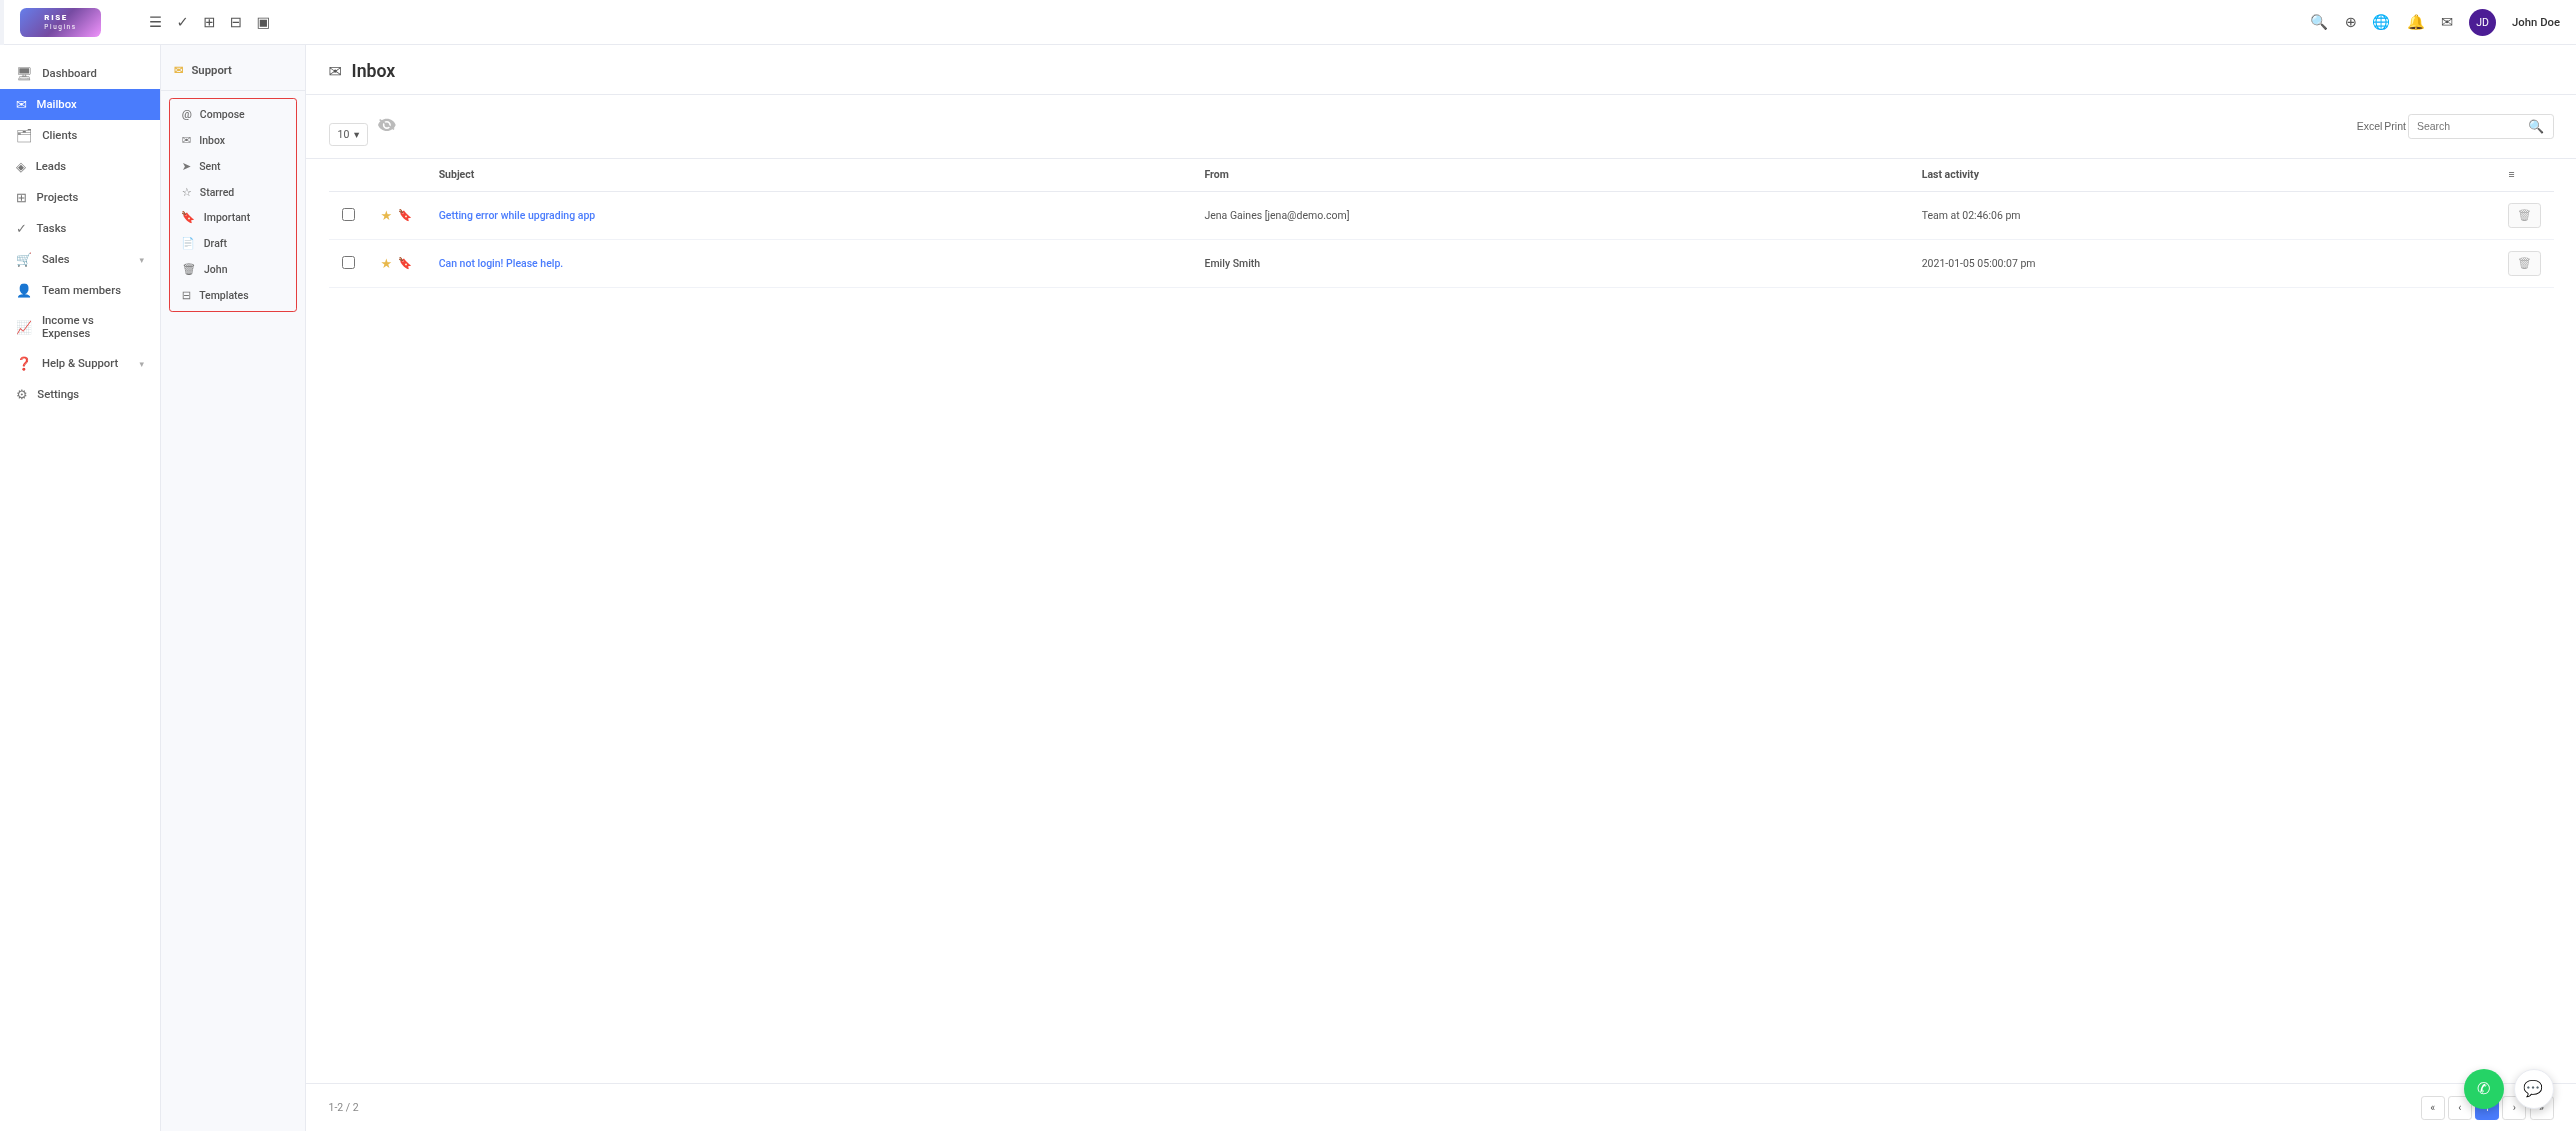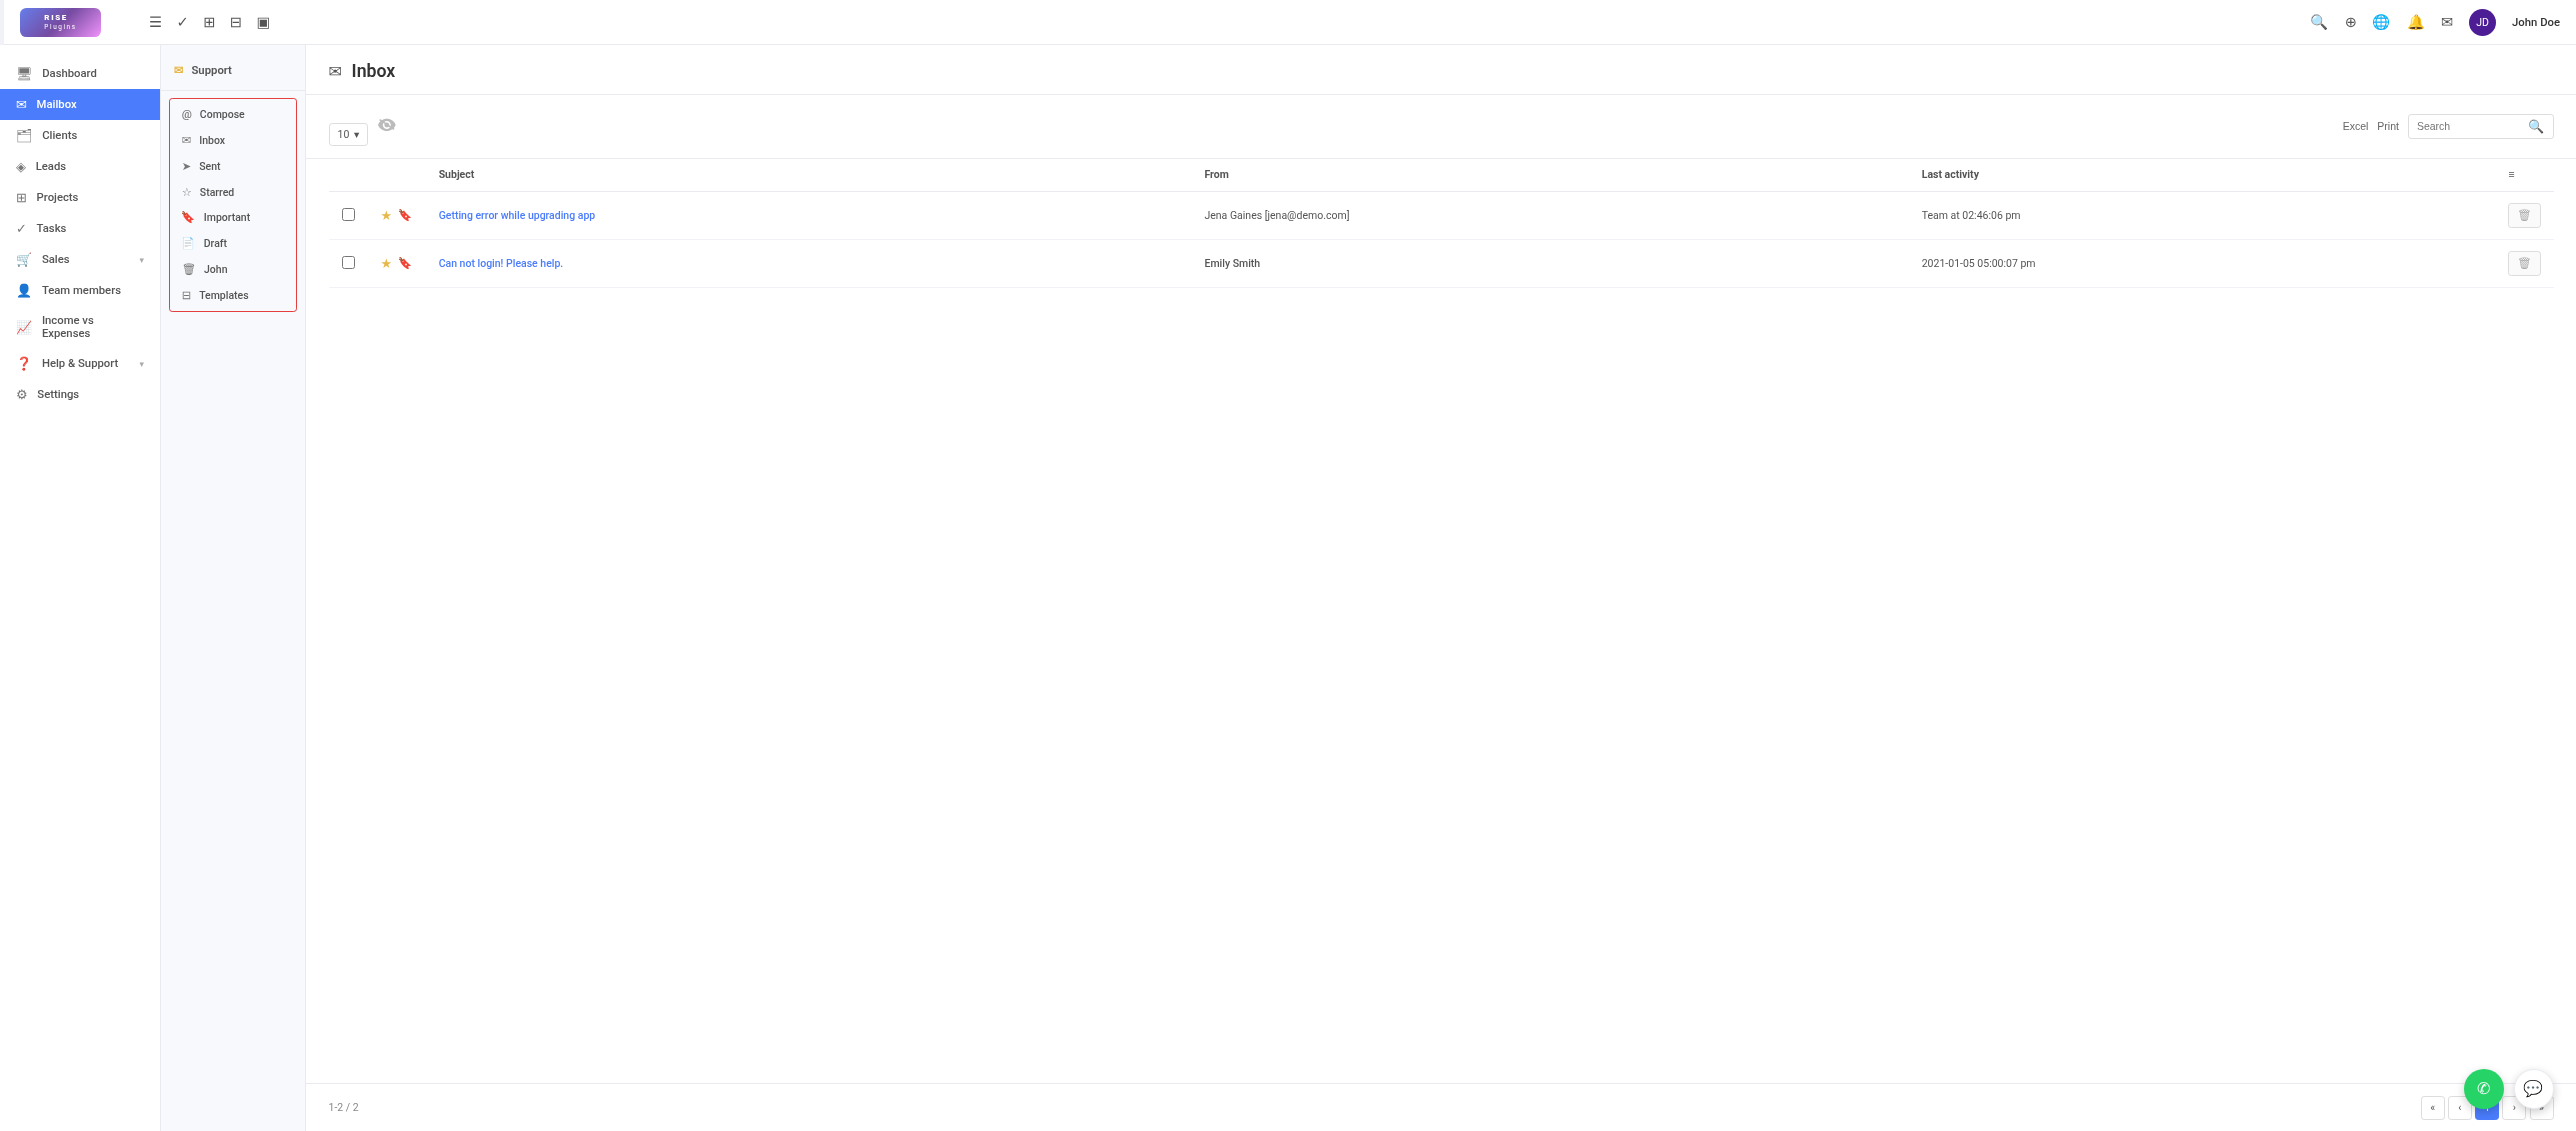--- a/index.html
+++ b/index.html
@@ -81,21 +81,21 @@
     
     .toolbar {
       display: flex; align-items: center; padding: 11.3px 22.5px; gap: 9.7px;
       border-bottom: 0.8px solid #e8eaf0;
     }
     .per-page-select {
       display: flex; align-items: center; border: 0.8px solid #ddd; border-radius: 3.2px;
       padding: 4px 8px; font-size: 10.5px; cursor: pointer; gap: 4.8px; color: #555; margin-top: 17px;
     }
     .eye-icon { color: #aaa; font-size: 14.5px; cursor: pointer; }
-    .toolbar-right { margin-left: auto; display: flex; align-items: center; gap: 9px; }
+    .toolbar-right { margin-left: auto; display: flex; align-items: center; gap: 2px; }
     .toolbar-btn {
       background: none; border: none; font-size: 10.5px; color: #666; cursor: pointer; font-weight: 500;
     }
     .search-box {
       display: flex; align-items: center; border: 0.8px solid #ddd; border-radius: 3.2px;
       padding: 4px 8px; gap: 6.4px;
     }
     .search-box input { border: none; outline: none; font-size: 10.5px; color: #555; width: 105px; }
 
     

